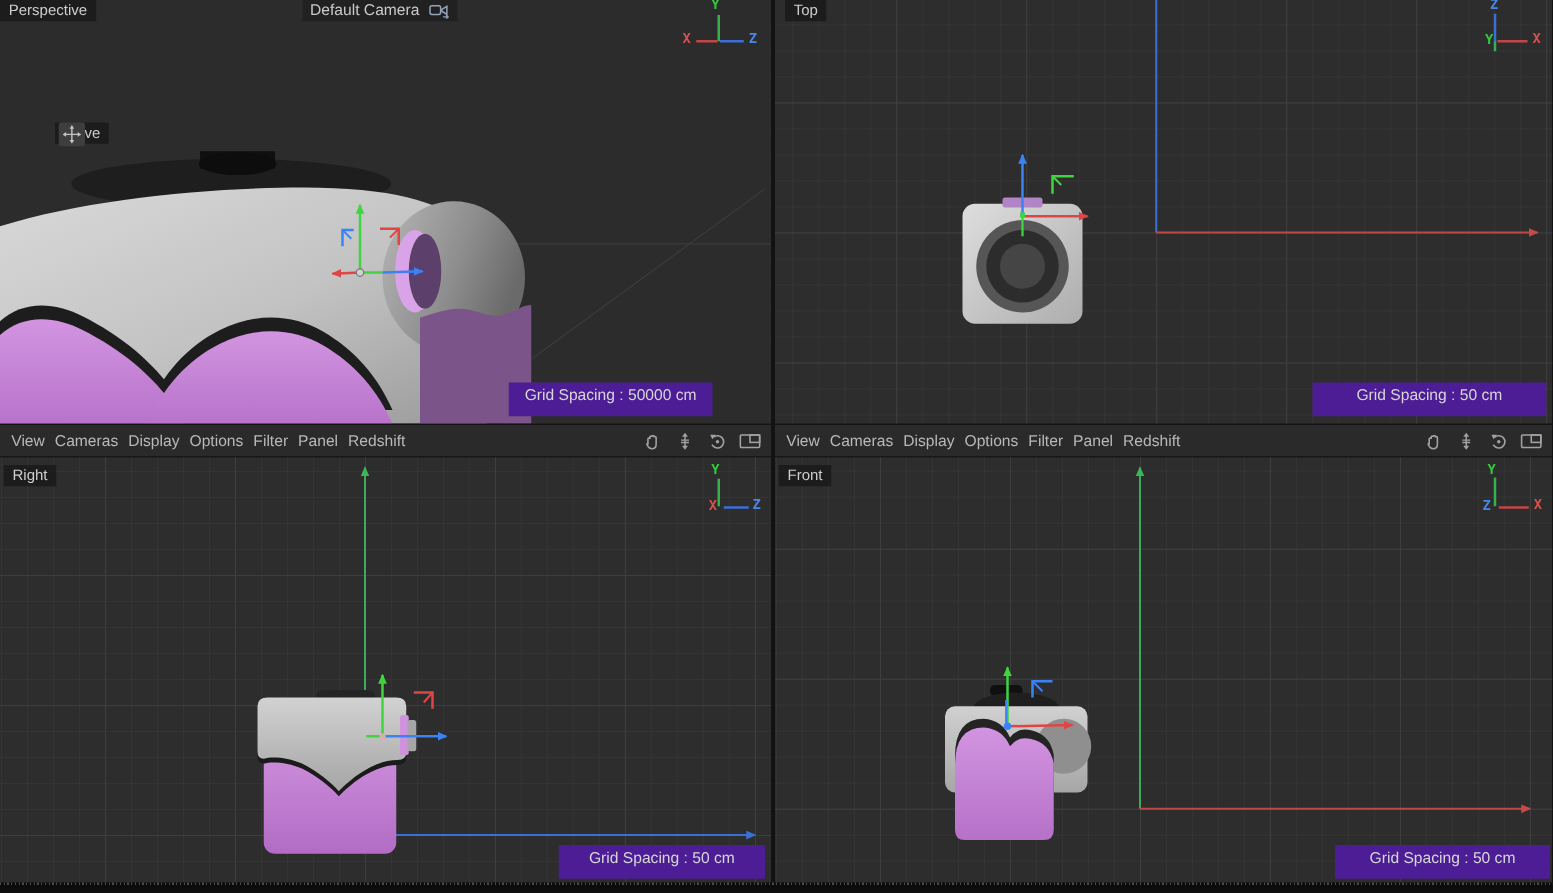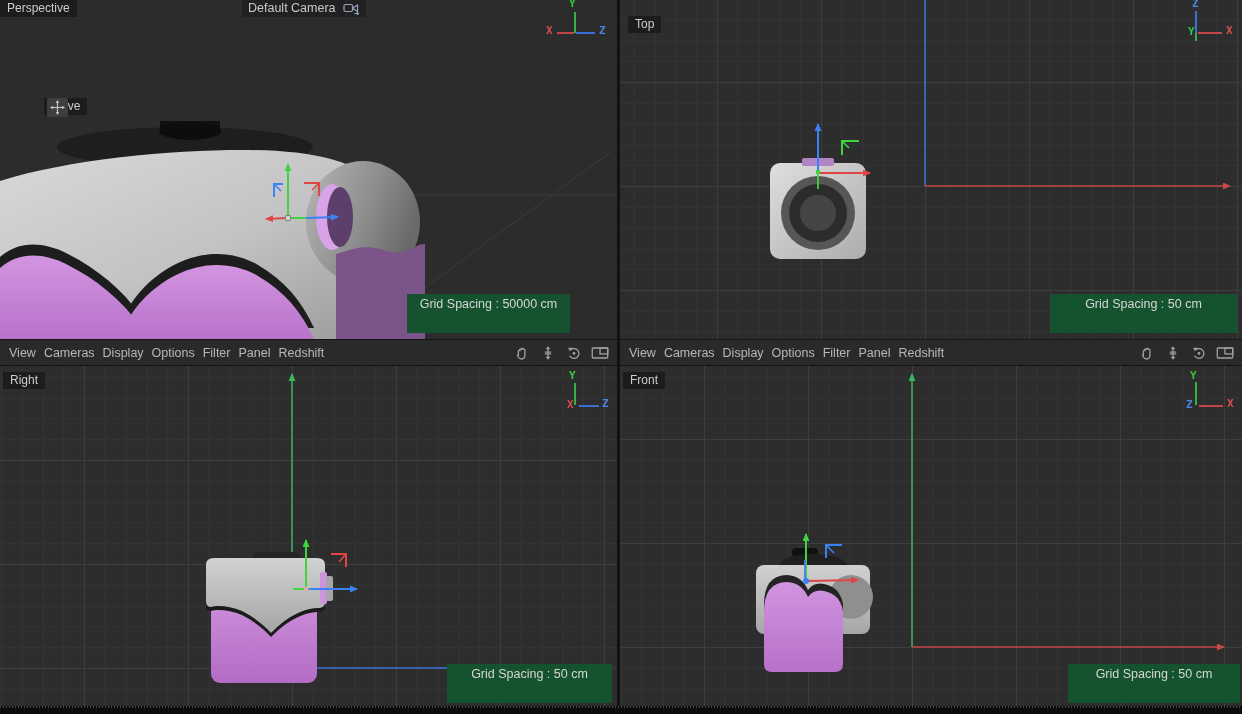--- a/index.html
+++ b/index.html
@@ -19,21 +19,21 @@
   #vp-persp{left:0;top:0;width:617px;height:339px;background:#2c2c2c;}
   #vp-right{left:0;top:366px;width:617px;height:340px;background-position:-20px -10px;}
   #vp-front{left:620px;top:366px;width:622px;height:340px;background-position:-20px -31px;}
   .scene{position:absolute;left:0;top:0;}
   .vplabel{position:absolute;background:rgba(22,22,22,.72);color:#cdcdcd;font-size:12px;
            padding:1px 7px 2px;white-space:nowrap;}
   .camlabel{position:absolute;display:flex;align-items:center;gap:7px;background:rgba(22,22,22,.5);
             color:#c9c9c9;font-size:12.5px;padding:1px 6px 2px;}
   .toolbox{position:absolute;width:21px;height:19px;background:#3e3e3e;border-radius:2px;
            display:flex;align-items:center;justify-content:center;}
-  .gridlabel{position:absolute;background:#14532d;color:#d6d6d6;font-size:12.5px;height:39px;
+  .gridlabel{position:absolute;background:#4c1d95;color:#d6d6d6;font-size:12.5px;height:27px;
              line-height:21px;text-align:center;}
   
   .menubar{position:absolute;top:339px;height:25px;background:#2a2a2a;
            border-top:1px solid #151515;border-bottom:1px solid #131313;
            display:flex;align-items:center;color:#b8b8b8;font-size:12.5px;}
   .menu-items{display:flex;gap:8px;padding-left:9px;flex:1;}
   .menu-items span{cursor:default;}
   .menu-icons{display:flex;gap:2px;padding-right:5px;align-items:center;}
   .menu-icons .icobtn{width:24px;height:18px;display:flex;align-items:center;justify-content:center;}
   
@@ -187,21 +187,21 @@
       </g>
       <g fill="none">
         <line x1="198" y1="171" x2="198" y2="124" stroke="#3b82f6" stroke-width="2" marker-end="url(#m-blueB)"></line>
         <line x1="198" y1="173" x2="250" y2="173" stroke="#e04545" stroke-width="2" marker-end="url(#m-redB)"></line>
         <line x1="198" y1="171" x2="198" y2="189" stroke="#3fd53f" stroke-width="1.8"></line>
         <polyline points="222,155 222,141 239,141" stroke="#3fd53f" stroke-width="2"></polyline>
         <line x1="222" y1="141" x2="229" y2="148" stroke="#3fd53f" stroke-width="1.6"></line>
         <rect x="196" y="170" width="4" height="4" fill="#3fd53f"></rect>
       </g>
     </svg>
-    <div class="vplabel" style="left:8px;top:16px;">Top</div>
+    <div class="vplabel" style="left:8px;top:0;">Top</div>
     <div class="gz" style="left:560px;top:0;">
       <span class="ax-z" style="left:12px;top:-3px;">Z</span>
       <i class="lb" style="left:15px;top:11px;width:2px;height:22px;"></i>
       <span class="ax-y" style="left:8px;top:25px;">Y</span>
       <i class="lg" style="left:15px;top:33px;width:2px;height:8px;"></i>
       <i class="lr" style="left:18px;top:32px;width:24px;height:2px;"></i>
       <span class="ax-x" style="left:46px;top:24px;">X</span>
     </div>
     <div class="gridlabel" style="right:5px;bottom:6px;width:187px;">Grid Spacing : 50 cm</div>
   </div>

